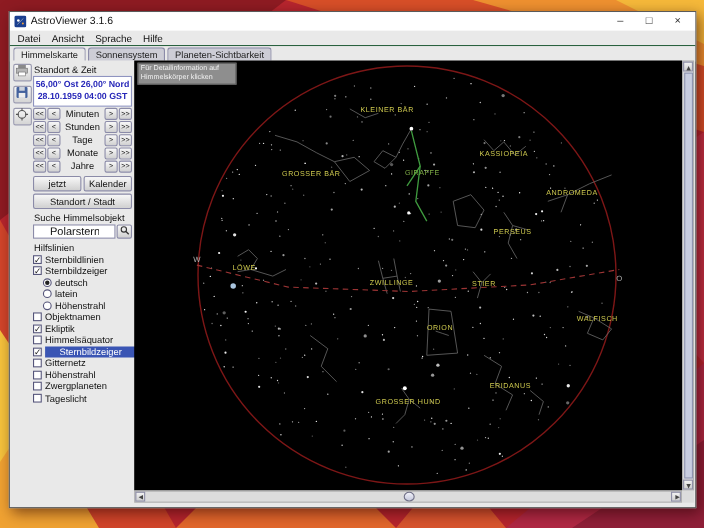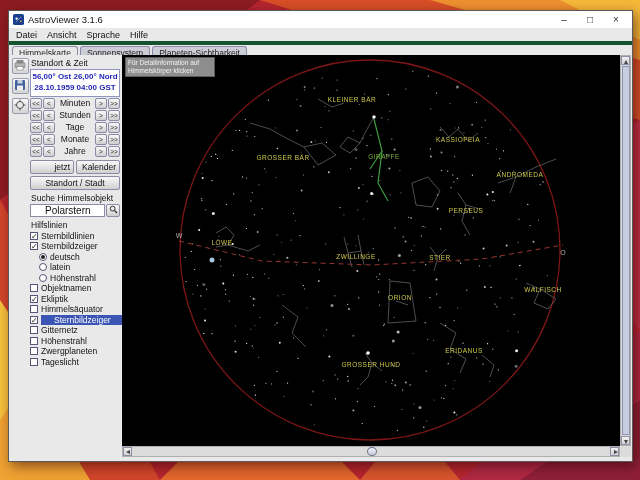--- a/index.html
+++ b/index.html
@@ -10,21 +10,21 @@
   
   .window{position:absolute;left:8px;top:10px;width:625px;height:452px;
           background:#e9e9e9;border:1px solid #5a5a5a;box-sizing:border-box;
           box-shadow:3px 4px 12px rgba(40,0,0,.55);}
   .titlebar{height:17px;background:#fff;display:flex;align-items:center;
             padding:0 3px;font-size:9.5px;color:#111;}
   .app-icon{width:11px;height:11px;margin:0 4px 0 1px;display:inline-flex;flex:none;}
   .title{flex:1;white-space:nowrap;overflow:hidden;}
   .winbtn{width:26px;text-align:center;font-size:10px;color:#333;line-height:17px;}
   .menubar{height:13px;background:#e9e9e9;display:flex;align-items:center;
-           font-size:9px;color:#111;border-bottom:4px solid #14532d;padding-left:2px;}
+           font-size:9px;color:#111;border-bottom:1px solid #14532d;padding-left:2px;}
   .menu-item{padding:0 5px;}
   .tabbar{height:14px;display:flex;align-items:flex-end;padding-left:3px;background:#e9e9e9;}
   .tab{font-size:8.5px;background:#cdcdd6;border:1px solid #8b8ba8;border-bottom:none;
        padding:1px 6px;margin-right:2px;border-radius:3px 3px 0 0;color:#222;white-space:nowrap;}
   .tab.active{background:#e9e9e9;}
 
   
   .content{position:absolute;top:44px;left:1px;right:1px;bottom:1px;background:#e9e9e9;}
   .toolstrip{position:absolute;left:0;top:0;width:20px;bottom:0;display:flex;
              flex-direction:column;align-items:center;padding-top:3px;gap:4px;}
@@ -36,21 +36,21 @@
   .infobox{background:#fff;border:1px solid #8f94c0;text-align:center;font-size:8px;
            font-weight:bold;color:#2626b8;padding:2px 0;line-height:1.35;white-space:nowrap;}
   .stepper-row{display:flex;align-items:center;gap:1px;margin:1px 0;}
   .sbtn{width:12px;height:11px;font-size:6.5px;line-height:9px;text-align:center;
         background:linear-gradient(#f8f8f8,#d0d0d0);border:1px solid #8b8ba8;
         border-radius:2px;box-sizing:border-box;color:#222;flex:none;}
   .stepper-label{flex:1;text-align:center;}
   .btn-row{display:flex;gap:2px;margin:3px 0 2px;}
   .btn{background:linear-gradient(#f8f8f8,#d0d0d0);border:1px solid #8b8ba8;border-radius:2px;
        font-size:8.5px;text-align:center;padding:1px 3px;color:#111;box-sizing:border-box;white-space:nowrap;}
-  .btn.grow{flex:1;text-align:right;}
+  .btn.grow{flex:1;}
   .btn.wide{display:block;margin:2px 0;}
   .search-row{display:flex;gap:1px;margin:1px 0 2px;}
   .search-input{flex:1;min-width:0;height:13px;font-size:10px;font-family:inherit;
                 border:1px solid #8b8ba8;padding:0 14px;box-sizing:border-box;background:#fff;color:#111;}
   .btn.sq{width:14px;height:13px;padding:0;display:flex;align-items:center;justify-content:center;flex:none;}
   .options{margin-top:1px;}
   .opt-row{display:flex;align-items:center;gap:3px;height:10.5px;}
   .mark{width:8px;height:8px;border:1px solid #55557a;background:#fff;box-sizing:border-box;
         font-size:8px;line-height:7px;text-align:center;color:#111;position:relative;flex:none;}
   .mark.radio{border-radius:50%;}

